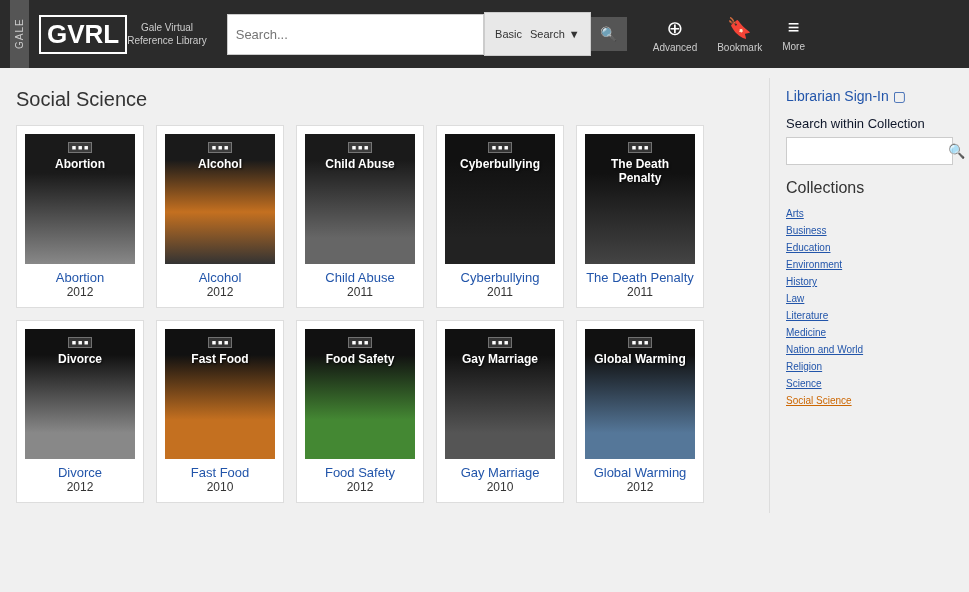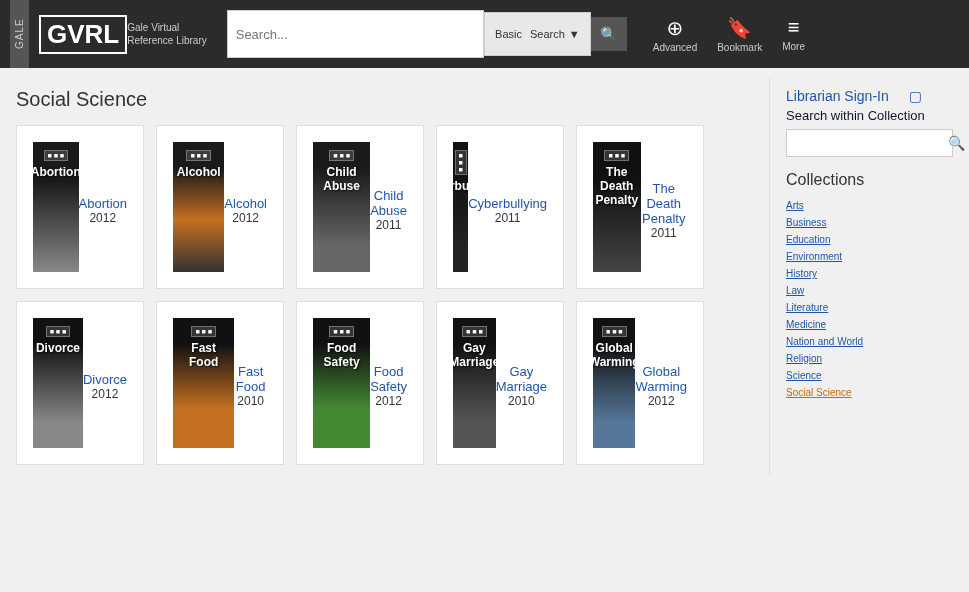--- a/index.html
+++ b/index.html
@@ -36,35 +36,36 @@
       font-size: 26px;
       font-weight: bold;
       color: white;
       border: 2px solid white;
       padding: 2px 6px;
     }
     #logo-subtitle {
       font-size: 10px;
       color: #ccc;
       line-height: 1.3;
+      text-align: center;
     }
     #search-area {
       display: flex;
       align-items: center;
       margin-left: 10px;
       flex: 1;
       max-width: 400px;
     }
     #search-input-wrap {
       display: flex;
       align-items: center;
       background: white;
       border: 1px solid #ccc;
       flex: 1;
-      height: 48px;
+      height: 41px;
       padding: 0 8px;
     }
     #search-input-wrap input {
       border: none;
       outline: none;
       font-size: 13px;
       width: 100%;
       color: #999;
     }
     #search-type-btn {
@@ -131,23 +132,23 @@
     
     .book-grid {
       display: flex;
       flex-wrap: wrap;
       gap: 12px;
     }
     .book-card {
       background: white;
       border: 1px solid #ddd;
       width: 128px;
-      padding: 16px;
-      display: flex;
-      flex-direction: row;
+      padding: 8px;
+      display: flex;
+      flex-direction: column;
       align-items: center;
       cursor: pointer;
     }
     .book-cover {
       width: 110px;
       height: 130px;
       overflow: hidden;
       display: flex;
       align-items: center;
       justify-content: center;
@@ -208,24 +209,24 @@
     #sidebar {
       width: 200px;
       padding: 10px 16px;
       border-left: 1px solid #ddd;
       background: #f0f0f0;
     }
     #librarian-signin {
       color: #2255aa;
       font-size: 14px;
       cursor: pointer;
-      margin-bottom: 4px;
+      margin-bottom: 12px;
       display: flex;
       align-items: flex-end;
-      gap: 20px;
+      gap: 4px;
     }
     #search-collection-label {
       font-size: 13px;
       color: #0f172a;
       margin-bottom: 6px;
     }
     #collection-search-wrap {
       display: flex;
       align-items: center;
       background: white;

